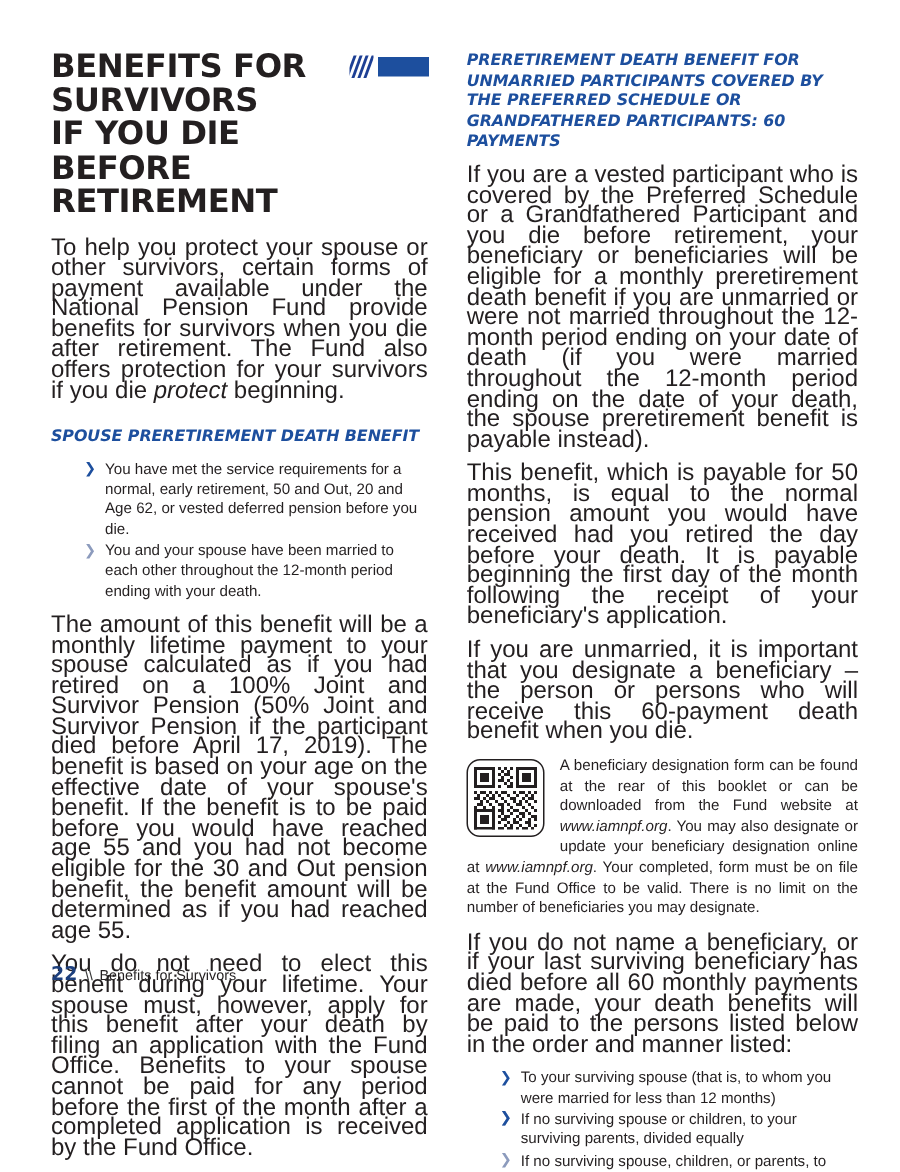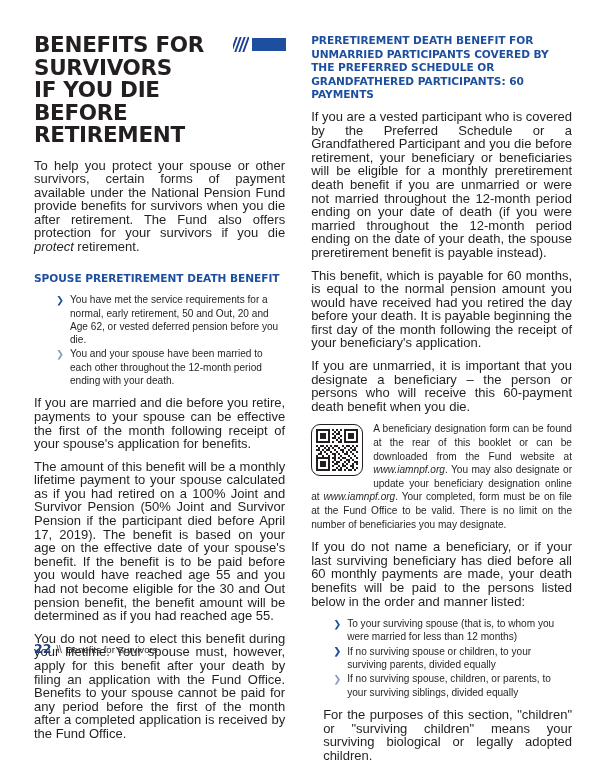--- a/index.html
+++ b/index.html
@@ -63,26 +63,27 @@
   
   h2.section-head{
     font-family:"DejaVu Sans", sans-serif;
     font-weight:bold;
     font-size:10.6px;
     line-height:13.6px;
     letter-spacing:-0.05px;
     color:#1d4f9e;
     text-transform:uppercase;
     margin:18px 0 8px 0;
+    font-style:italic;
   }
   h2.section-head.first{margin-top:0;}
 
   
   p.body{
-    font-size:13px;
+    font-size:16px;
     line-height:13.6px;
     margin:0 0 9px 0;
     text-align:justify;
     color:#231f20;
     hyphens:none;
   }
   p.body.last{margin-bottom:0;margin-left:12px;}
   em{font-style:italic;}
   .url{font-style:italic;}
 
@@ -177,42 +178,41 @@
           <div class="deco-stripes">
             <i style="left:0"></i>
               <i style="left:4px"></i>
               <i style="left:8px"></i>
               <i style="left:12px"></i>
           </div>
           <div class="deco-bar"></div>
         </div>
       </div>
 
-      <p class="body"><span>To help you protect your spouse or other survivors, certain forms of payment available under the National Pension Fund provide benefits for survivors when you die after retirement. The Fund also offers protection for your survivors if you die </span><em>protect</em><span> retirement.</span></p>
+      <p class="body"><span>To help you protect your spouse or other survivors, certain forms of payment available under the National Pension Fund provide benefits for survivors when you die after retirement. The Fund also offers protection for your survivors if you die </span><em>protect</em><span> beginning.</span></p>
 
       <h2 class="section-head">SPOUSE PRERETIREMENT DEATH BENEFIT</h2>
 
 
       <ul class="bullets">
         <li class="strong"><span class="chev">❯</span><span>You have met the service requirements for a normal, early retirement, 50 and Out, 20 and Age 62, or vested deferred pension before you die.</span></li>
         <li><span class="chev">❯</span><span>You and your spouse have been married to each other throughout the 12-month period ending with your death.</span></li>
       </ul>
 
-      <p class="body">If you are married and die before you retire, payments to your spouse can be effective the first of the month following receipt of your spouse's application for benefits.</p>
       <p class="body">The amount of this benefit will be a monthly lifetime payment to your spouse calculated as if you had retired on a 100% Joint and Survivor Pension (50% Joint and Survivor Pension if the participant died before April 17, 2019). The benefit is based on your age on the effective date of your spouse's benefit. If the benefit is to be paid before you would have reached age 55 and you had not become eligible for the 30 and Out pension benefit, the benefit amount will be determined as if you had reached age 55.</p>
       <p class="body">You do not need to elect this benefit during your lifetime. Your spouse must, however, apply for this benefit after your death by filing an application with the Fund Office. Benefits to your spouse cannot be paid for any period before the first of the month after a completed application is received by the Fund Office.</p>
 
     </div>
 
     <div class="col-right">
 
       <h2 class="section-head first">PRERETIREMENT DEATH BENEFIT FOR UNMARRIED PARTICIPANTS COVERED BY THE PREFERRED SCHEDULE OR GRANDFATHERED PARTICIPANTS: 60 PAYMENTS</h2>
 
       <p class="body">If you are a vested participant who is covered by the Preferred Schedule or a Grandfathered Participant and you die before retirement, your beneficiary or beneficiaries will be eligible for a monthly preretirement death benefit if you are unmarried or were not married throughout the 12-month period ending on your date of death (if you were married throughout the 12-month period ending on the date of your death, the spouse preretirement benefit is payable instead).</p>
-      <p class="body">This benefit, which is payable for 60 months, is equal to the normal pension amount you would have received had you retired the day before your death. It is payable beginning the first day of the month following the receipt of your beneficiary's application.</p>
+      <p class="body">This benefit, which is payable for 50 months, is equal to the normal pension amount you would have received had you retired the day before your death. It is payable beginning the first day of the month following the receipt of your beneficiary's application.</p>
 
 
       <p class="body">If you are unmarried, it is important that you designate a beneficiary – the person or persons who will receive this 60-payment death benefit when you die.</p>
 
       <div class="clearfix">
         <div class="qr-wrap">
           <div class="qr">
             <svg viewBox="0 0 21 21" shape-rendering="crispEdges" aria-hidden="true">
               <rect width="21" height="21" fill="#fff"></rect>
               <g fill="#231f20">

